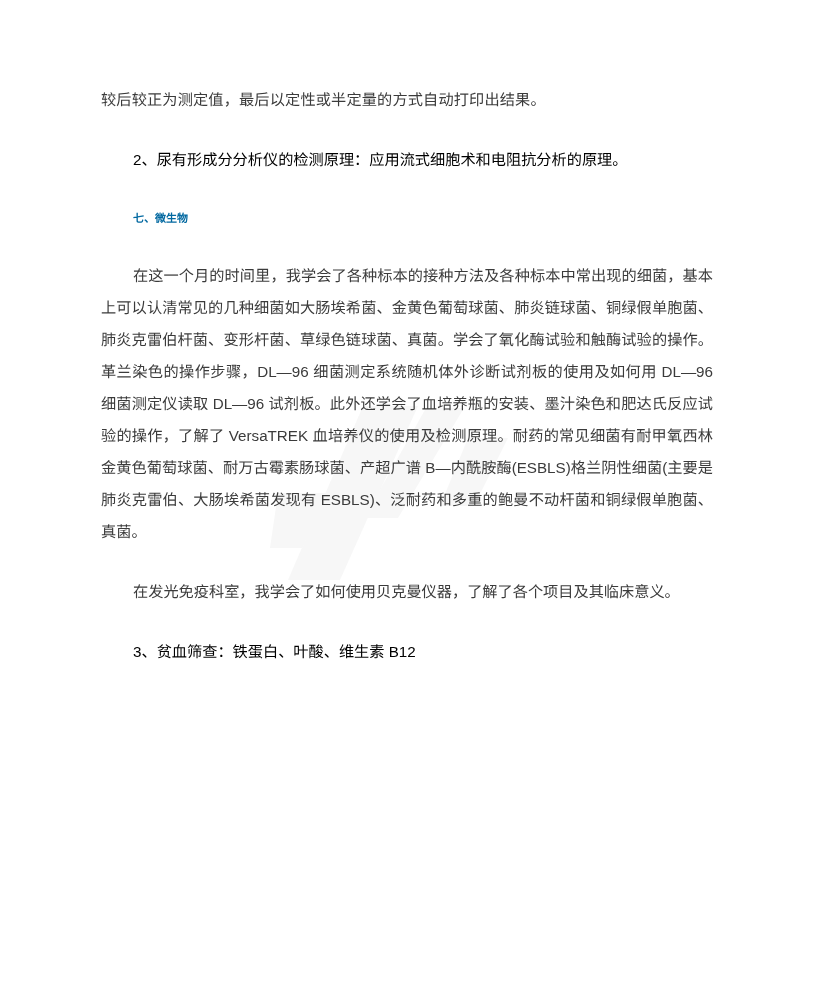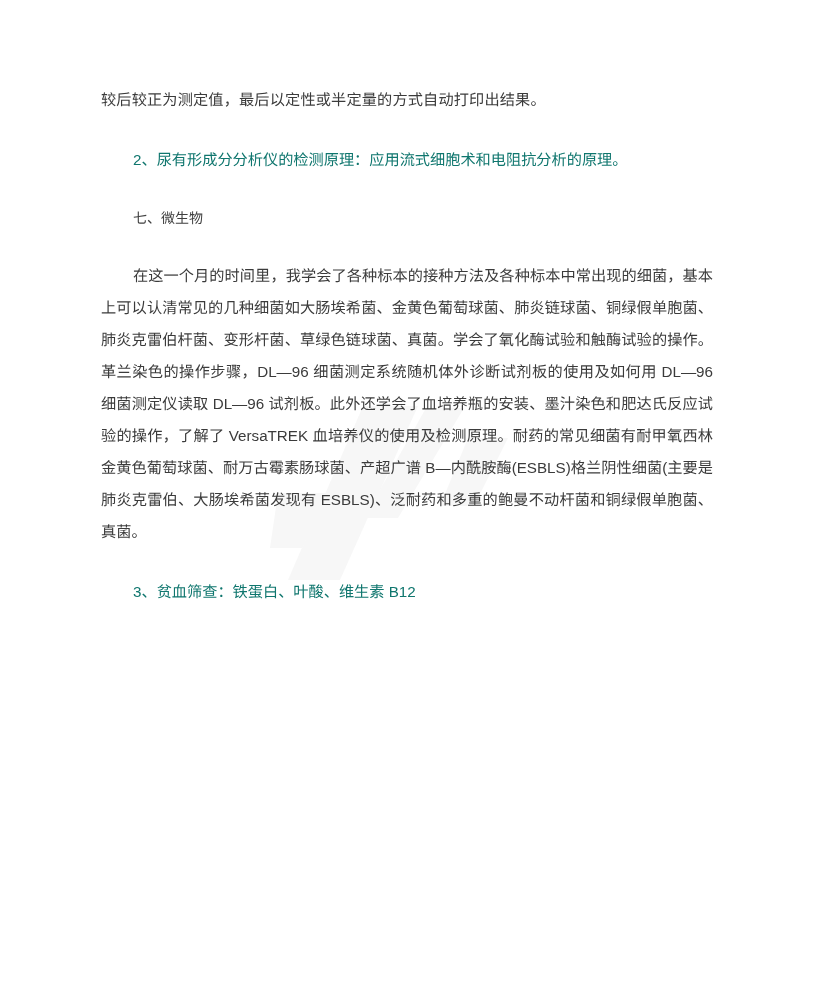--- a/index.html
+++ b/index.html
@@ -49,40 +49,40 @@
     text-align: justify;
     text-justify: inter-ideograph;
     word-break: break-word;
   }
   .para.noindent{ text-indent: 0; }
   .gap-md { margin-bottom: 28px; }
   .gap-lg { margin-bottom: 30px; }
 
   .heading {
     margin: 0 0 26px 0;
-    color: #404040;
-    font-size: 14px;
+    color: #0369a1;
+    font-size: 11px;
     line-height: 32px;
     text-indent: 32px;
-    font-weight: 400;
+    font-weight: 700;
   }
 
   .body-block {
     margin: 0 16px 28px 0;
     color: #3b3b3b;
     font-size: 15.2px;
     line-height: 32px;
     text-indent: 32px;
     text-align: justify;
     text-justify: inter-ideograph;
   }
 
   .list-item {
     margin: 0 0 26px 0;
-    color: #0f766e;
+    color: #000000;
     font-size: 15.2px;
     line-height: 32px;
     text-indent: 32px;
     text-align: justify;
     text-justify: inter-ideograph;
   }
 </style>
 </head>
 <body>
 
@@ -103,19 +103,20 @@
 
     <p class="para noindent gap-md">较后较正为测定值，最后以定性或半定量的方式自动打印出结果。</p>
 
     <p class="list-item gap-lg">2、尿有形成分分析仪的检测原理：应用流式细胞术和电阻抗分析的原理。</p>
 
     <p class="heading gap-lg">七、微生物</p>
 
     <p class="body-block gap-lg">在这一个月的时间里，我学会了各种标本的接种方法及各种标本中常出现的细菌，基本上可以认清常见的几种细菌如大肠埃希菌、金黄色葡萄球菌、肺炎链球菌、铜绿假单胞菌、肺炎克雷伯杆菌、变形杆菌、草绿色链球菌、真菌。学会了氧化酶试验和触酶试验的操作。革兰染色的操作步骤，DL—96 细菌测定系统随机体外诊断试剂板的使用及如何用 DL—96 细菌测定仪读取 DL—96 试剂板。此外还学会了血培养瓶的安装、墨汁染色和肥达氏反应试验的操作，了解了 VersaTREK 血培养仪的使用及检测原理。耐药的常见细菌有耐甲氧西林金黄色葡萄球菌、耐万古霉素肠球菌、产超广谱 B—内酰胺酶(ESBLS)格兰阴性细菌(主要是肺炎克雷伯、大肠埃希菌发现有 ESBLS)、泛耐药和多重的鲍曼不动杆菌和铜绿假单胞菌、真菌。</p>
 
 
+    <p class="body-block gap-lg">在发光免疫科室，我学会了如何使用贝克曼仪器，了解了各个项目及其临床意义。</p>
 
     <p class="list-item gap-md">3、贫血筛查：铁蛋白、叶酸、维生素 B12</p>
 
 
 
   </div>
 </div>
 
 </body></html>

